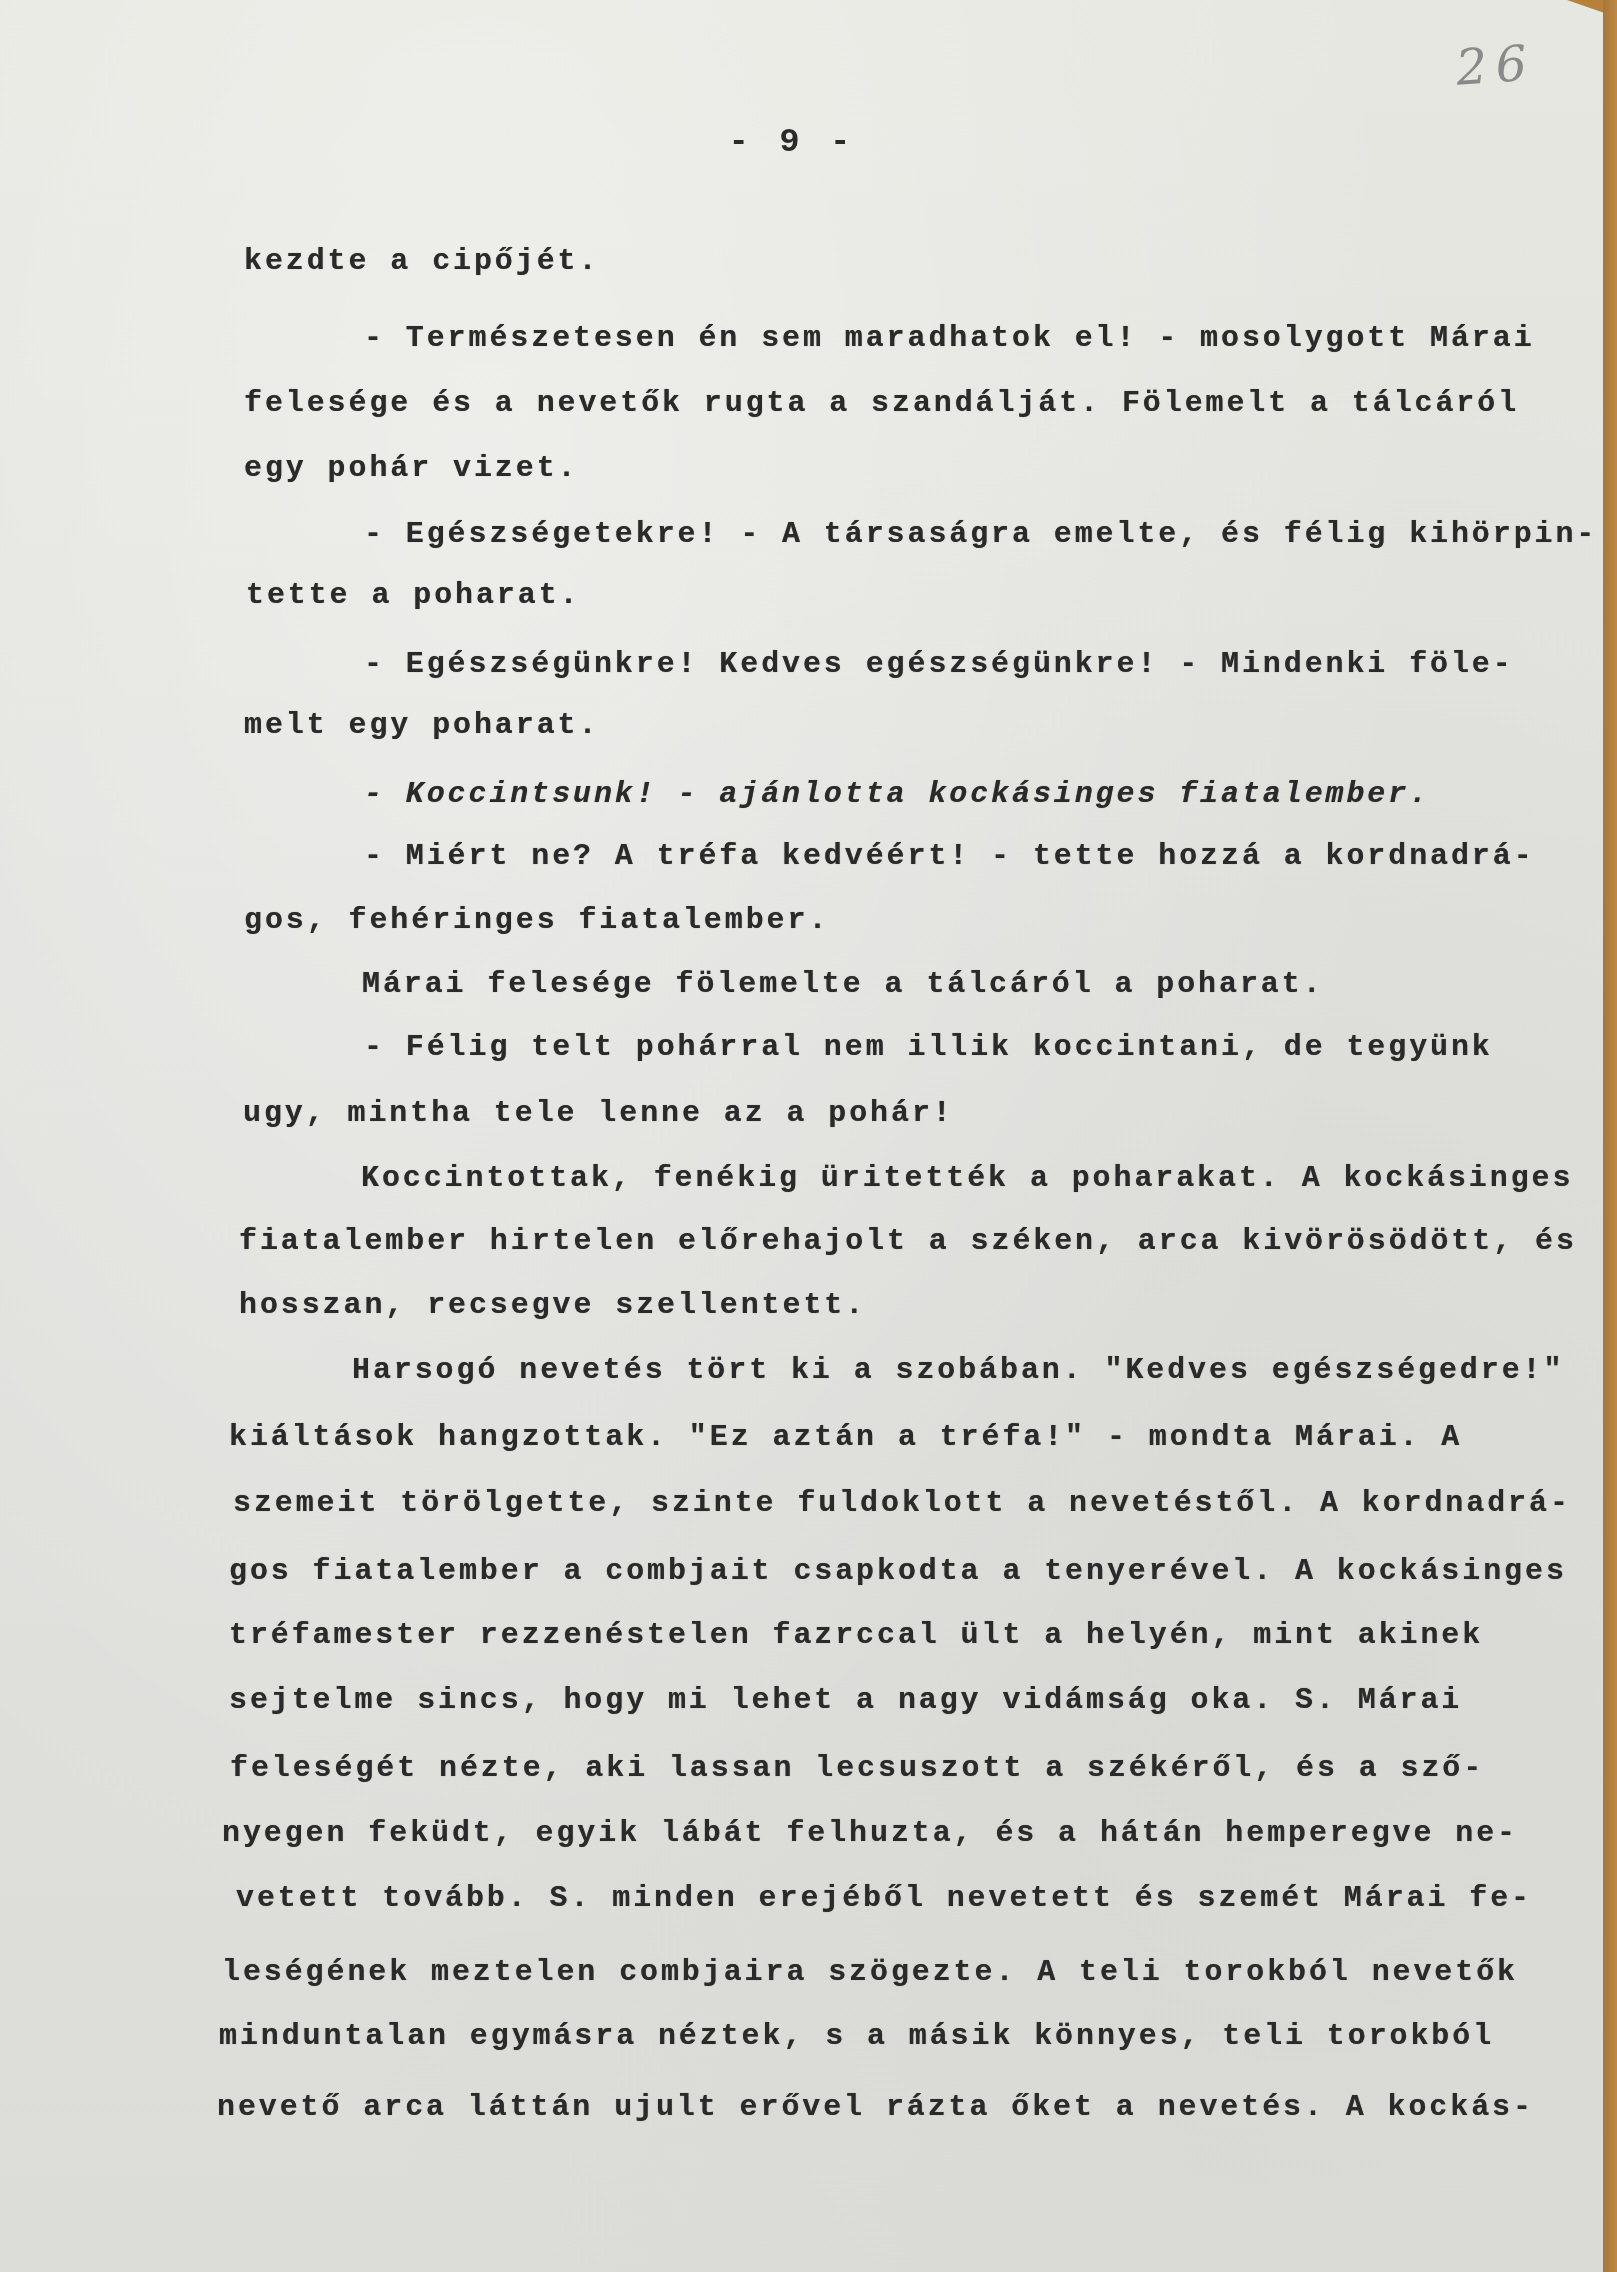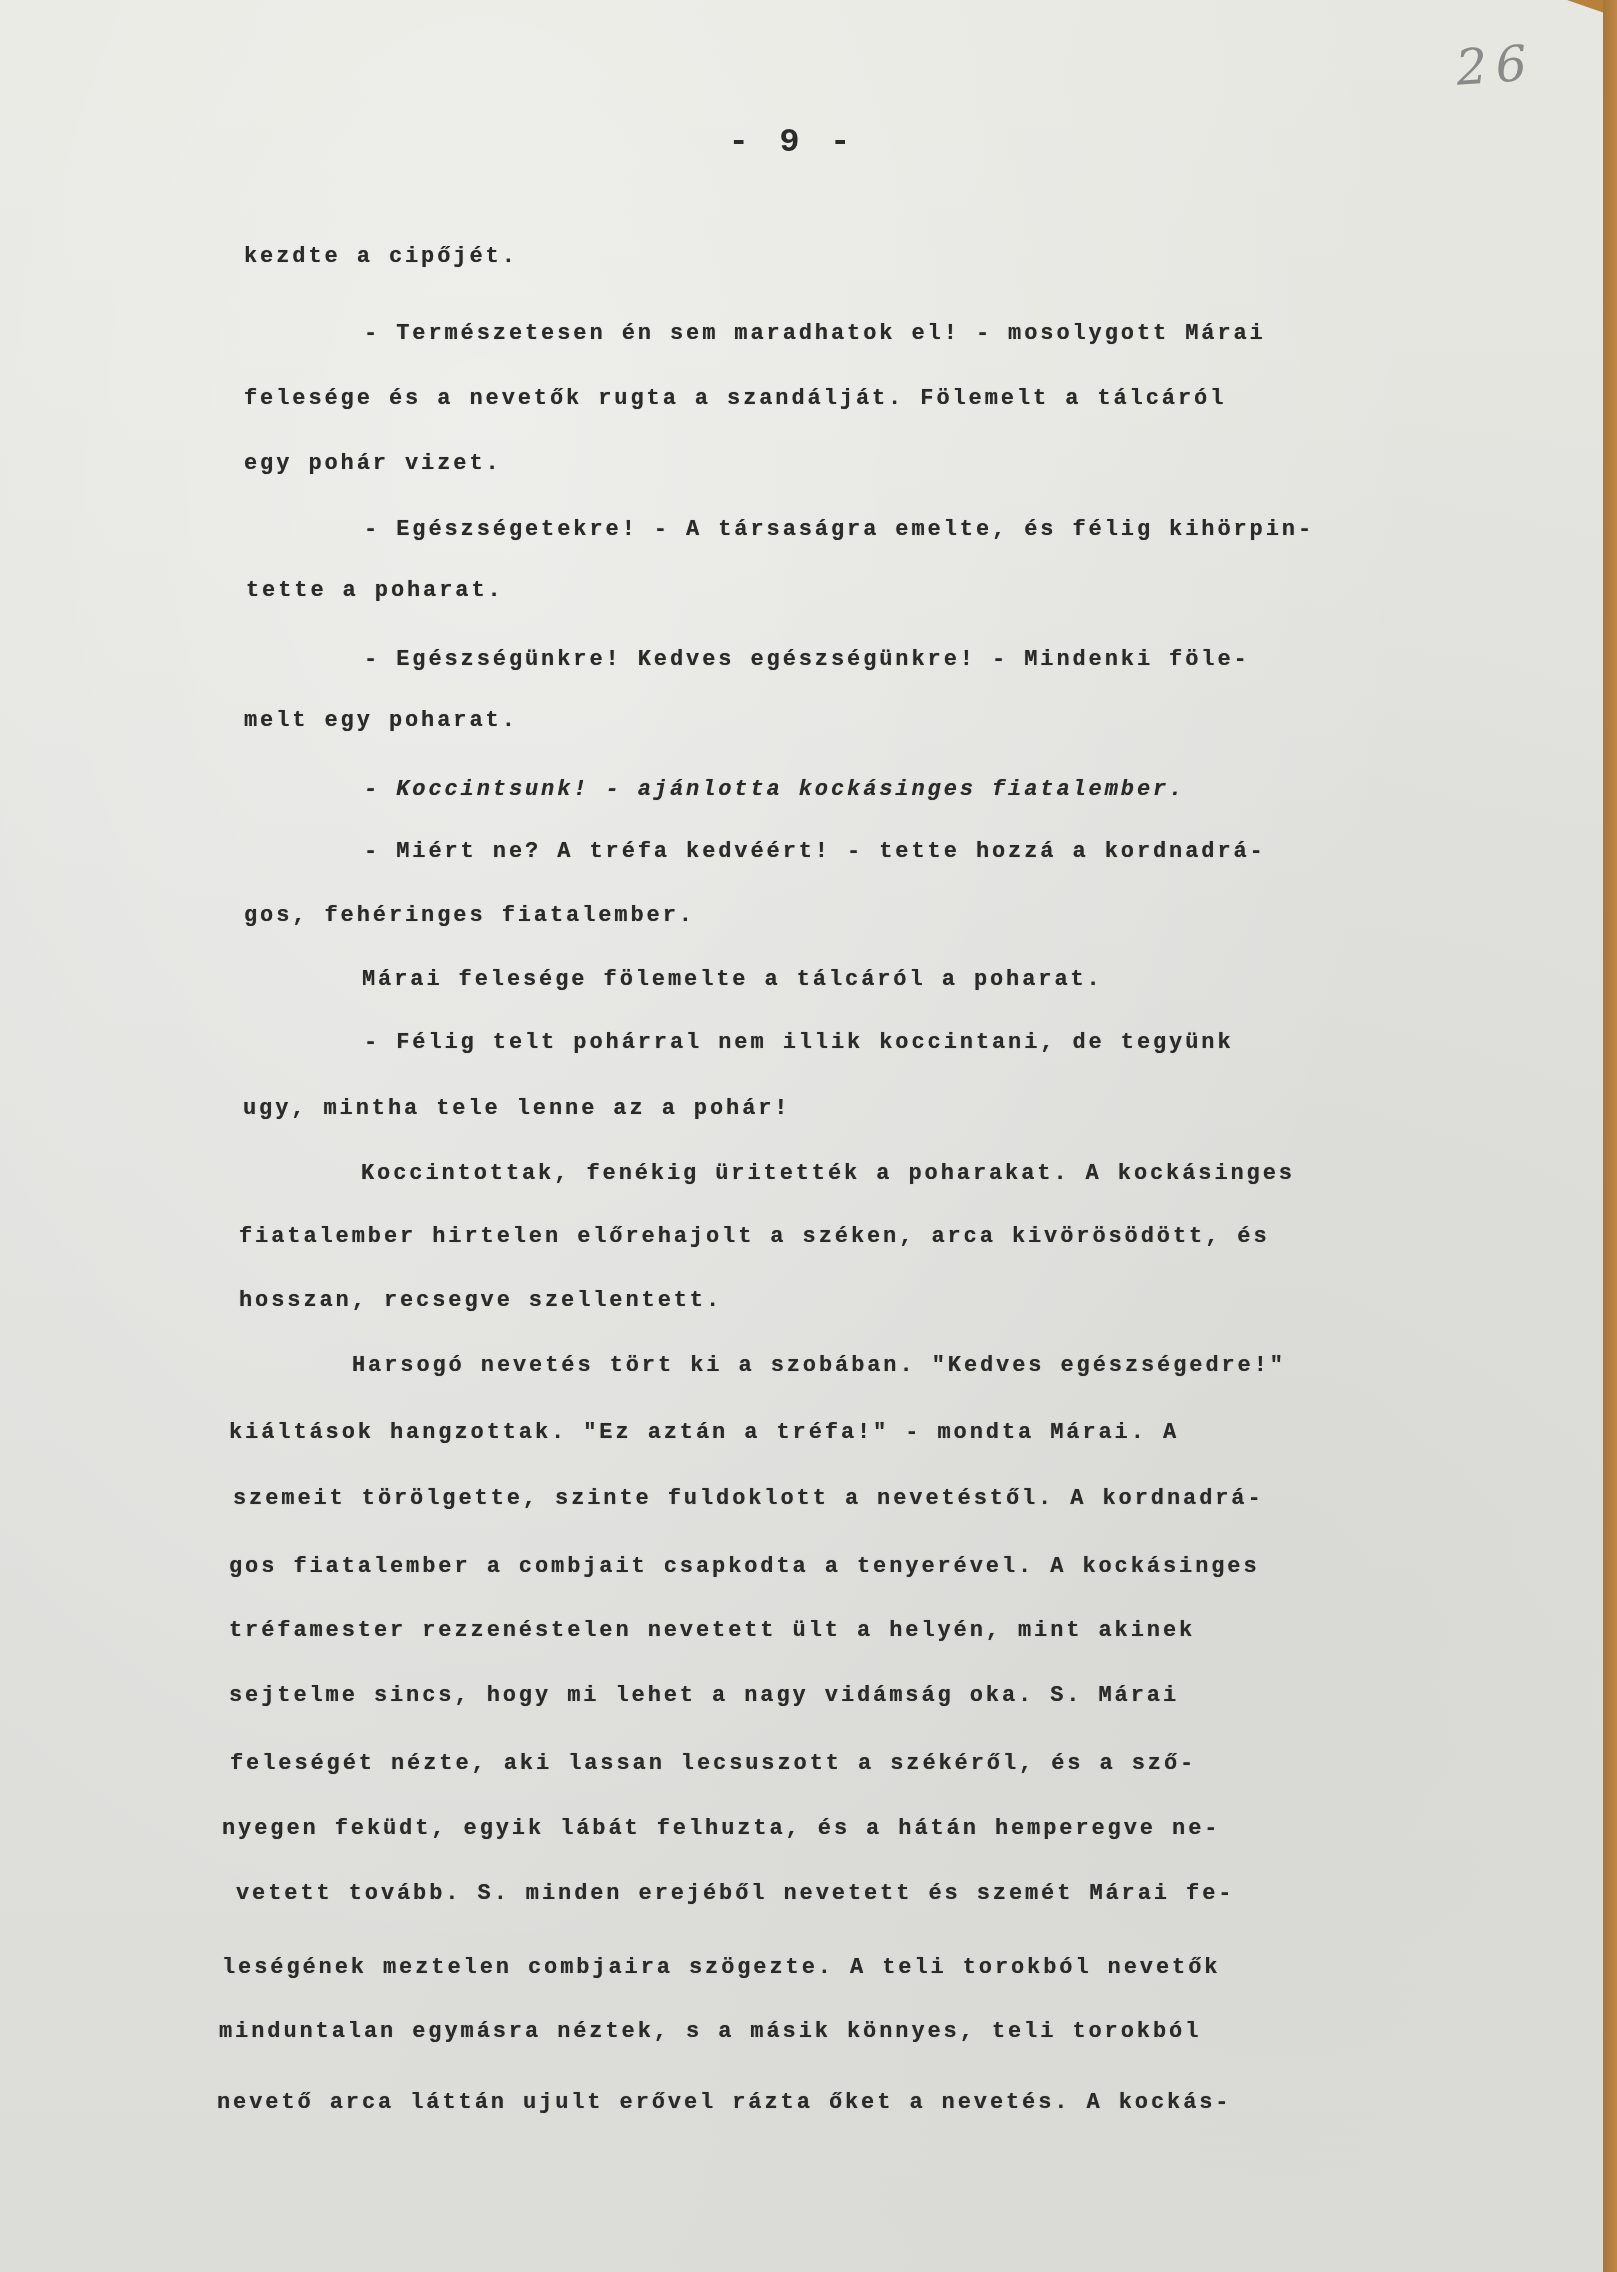--- a/index.html
+++ b/index.html
@@ -53,21 +53,21 @@
       font-family: "Liberation Mono", "DejaVu Sans Mono", monospace;
       font-size: 34px;
       font-weight: bold;
       color: #2b2b2b;
       letter-spacing: 5px;
     }
     .line {
       position: absolute;
       white-space: pre;
       font-family: "Liberation Mono", "DejaVu Sans Mono", monospace;
-      font-size: 22px;
+      font-size: 30px;
       font-weight: bold;
       color: #2a2a2a;
       letter-spacing: 2.9px;
       line-height: 1;
       text-shadow: 0 0 0.8px rgba(40,40,40,0.6);
       transform-origin: left center;
     }
   </style>
 </head>
 <body>
@@ -90,21 +90,21 @@
       <div class="line" style="left: 362px; top: 969px;">Márai felesége fölemelte a tálcáról a poharat.</div>
       <div class="line" style="left: 364px; top: 1032px;">- Félig telt pohárral nem illik koccintani, de tegyünk</div>
       <div class="line" style="left: 243px; top: 1098px;">ugy, mintha tele lenne az a pohár!</div>
       <div class="line" style="left: 361px; top: 1163px;">Koccintottak, fenékig üritették a poharakat. A kockásinges</div>
       <div class="line" style="left: 239px; top: 1226px;">fiatalember hirtelen előrehajolt a széken, arca kivörösödött, és</div>
       <div class="line" style="left: 239px; top: 1290px;">hosszan, recsegve szellentett.</div>
       <div class="line" style="left: 352px; top: 1355px;">Harsogó nevetés tört ki a szobában. "Kedves egészségedre!"</div>
       <div class="line" style="left: 229px; top: 1422px;">kiáltások hangzottak. "Ez aztán a tréfa!" - mondta Márai. A</div>
       <div class="line" style="left: 233px; top: 1488px;">szemeit törölgette, szinte fuldoklott a nevetéstől. A kordnadrá-</div>
       <div class="line" style="left: 229px; top: 1556px;">gos fiatalember a combjait csapkodta a tenyerével. A kockásinges</div>
-      <div class="line" style="left: 229px; top: 1620px;">tréfamester rezzenéstelen nevetett ült a helyén, mint akinek</div>
+      <div class="line" style="left: 229px; top: 1620px;">tréfamester rezzenéstelen fazrccal ült a helyén, mint akinek</div>
       <div class="line" style="left: 229px; top: 1685px;">sejtelme sincs, hogy mi lehet a nagy vidámság oka. S. Márai</div>
       <div class="line" style="left: 230px; top: 1753px;">feleségét nézte, aki lassan lecsuszott a székéről, és a sző-</div>
       <div class="line" style="left: 222px; top: 1818px;">nyegen feküdt, egyik lábát felhuzta, és a hátán hemperegve ne-</div>
       <div class="line" style="left: 236px; top: 1883px;">vetett tovább. S. minden erejéből nevetett és szemét Márai fe-</div>
       <div class="line" style="left: 222px; top: 1957px;">leségének meztelen combjaira szögezte. A teli torokból nevetők</div>
       <div class="line" style="left: 219px; top: 2021px;">minduntalan egymásra néztek, s a másik könnyes, teli torokból</div>
       <div class="line" style="left: 217px; top: 2092px;">nevető arca láttán ujult erővel rázta őket a nevetés. A kockás-</div>
     </div>
 </div>
 <div class="corner-wood"></div>

